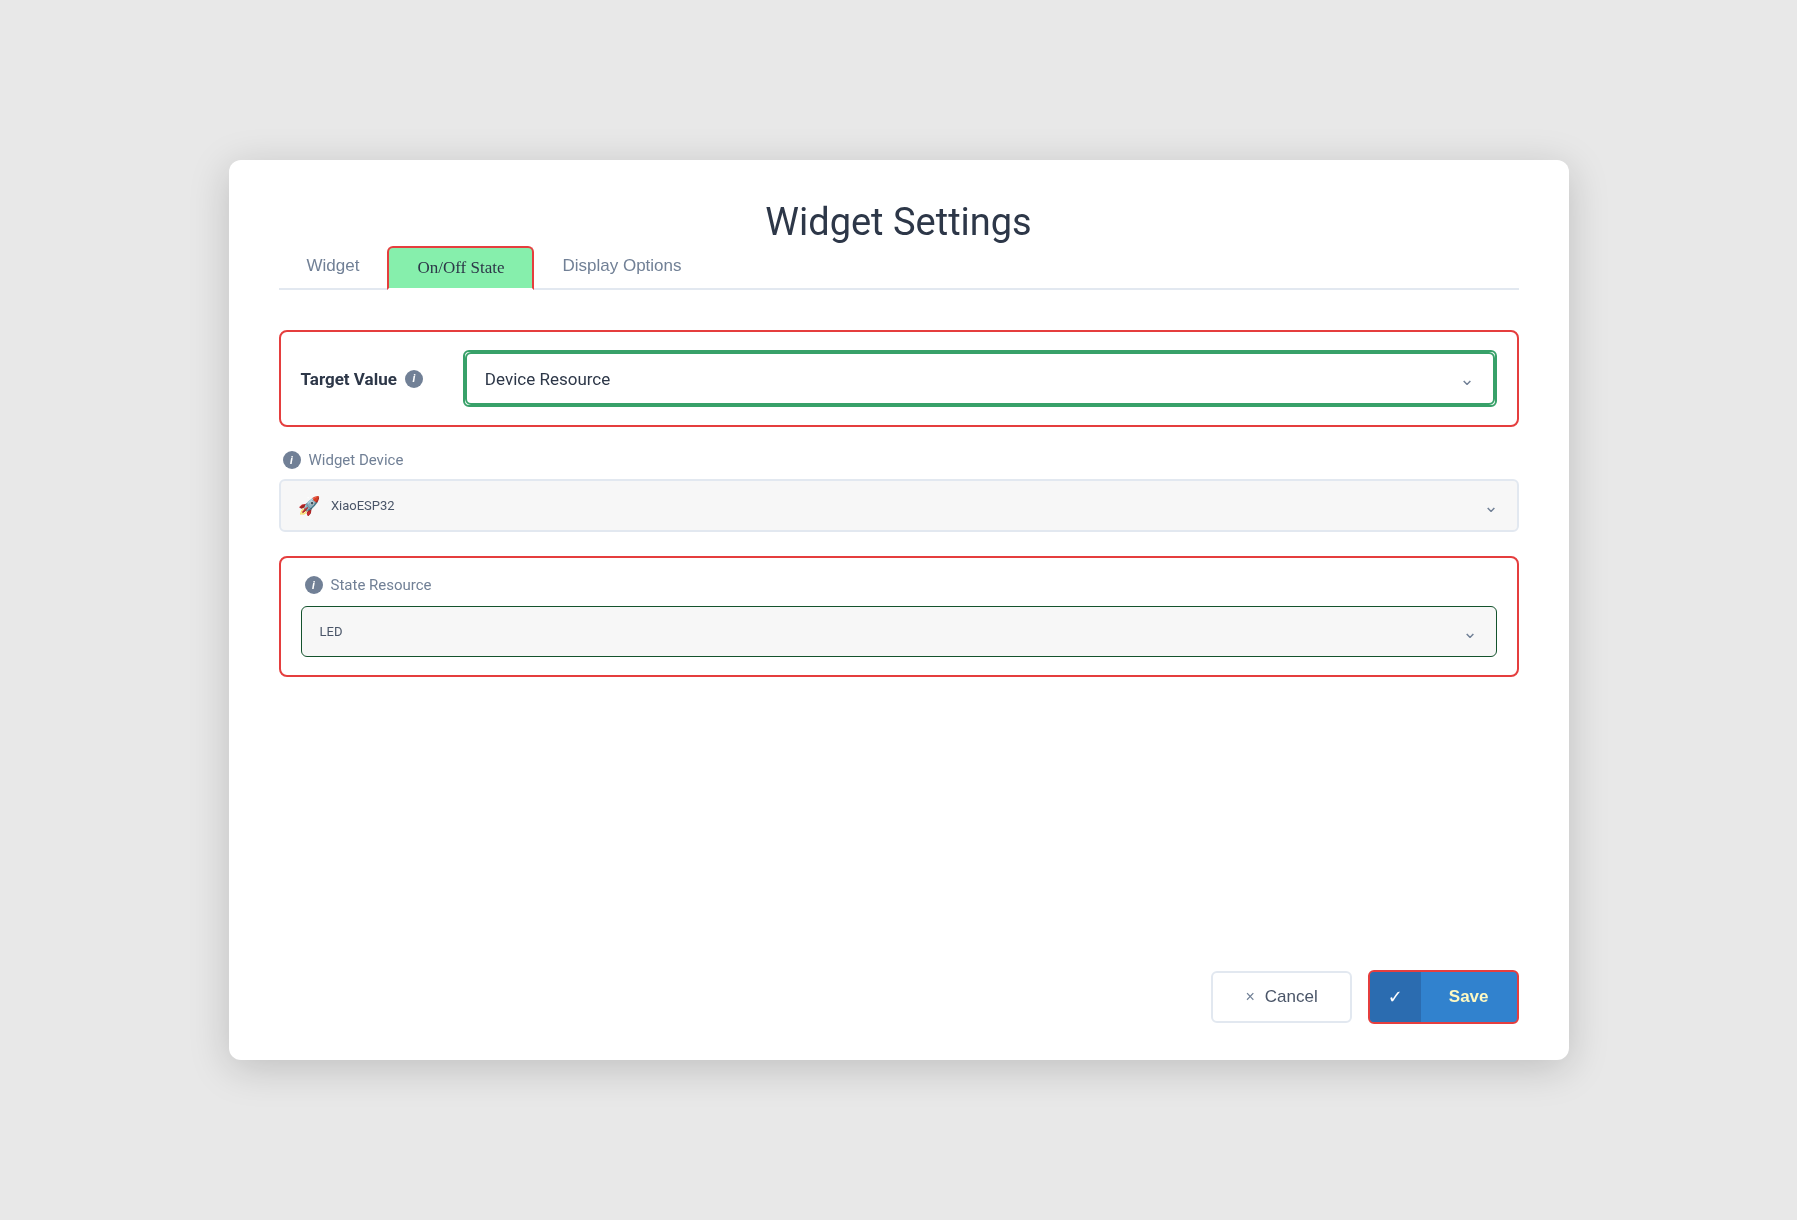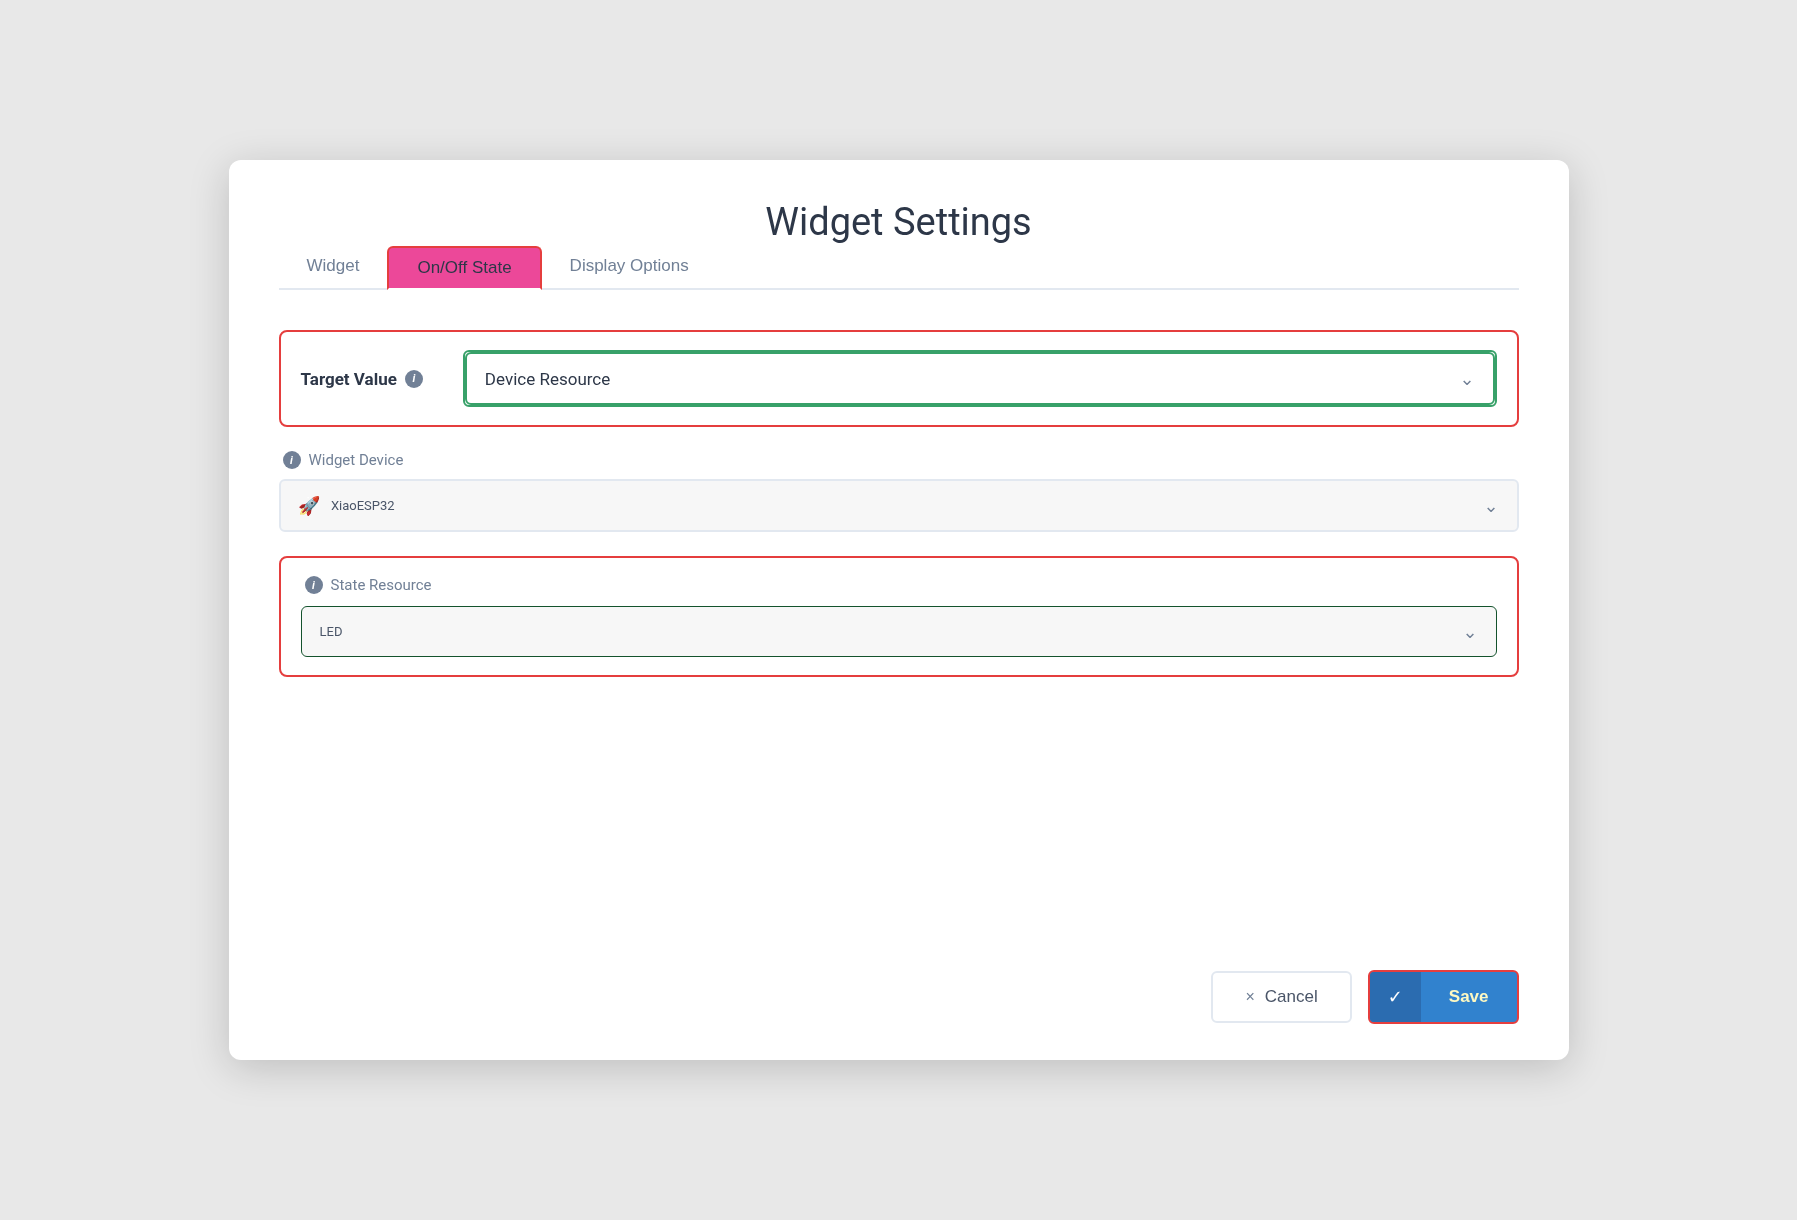--- a/index.html
+++ b/index.html
@@ -59,21 +59,22 @@
       position: relative;
       bottom: -2px;
       border-bottom: 2px solid transparent;
     }
 
     .tab.active {
       color: #2d3748;
       border: 2px solid #e53e3e;
       border-bottom: 2px solid #ffffff;
       border-radius: 6px 6px 0 0;
-      background: #ec4899;
+      background: #86efac;
+      font-family: Liberation Serif, serif;
     }
 
     .form-section {
       display: flex;
       flex-direction: column;
       gap: 24px;
     }
 
     .target-value-row {
       display: flex;

